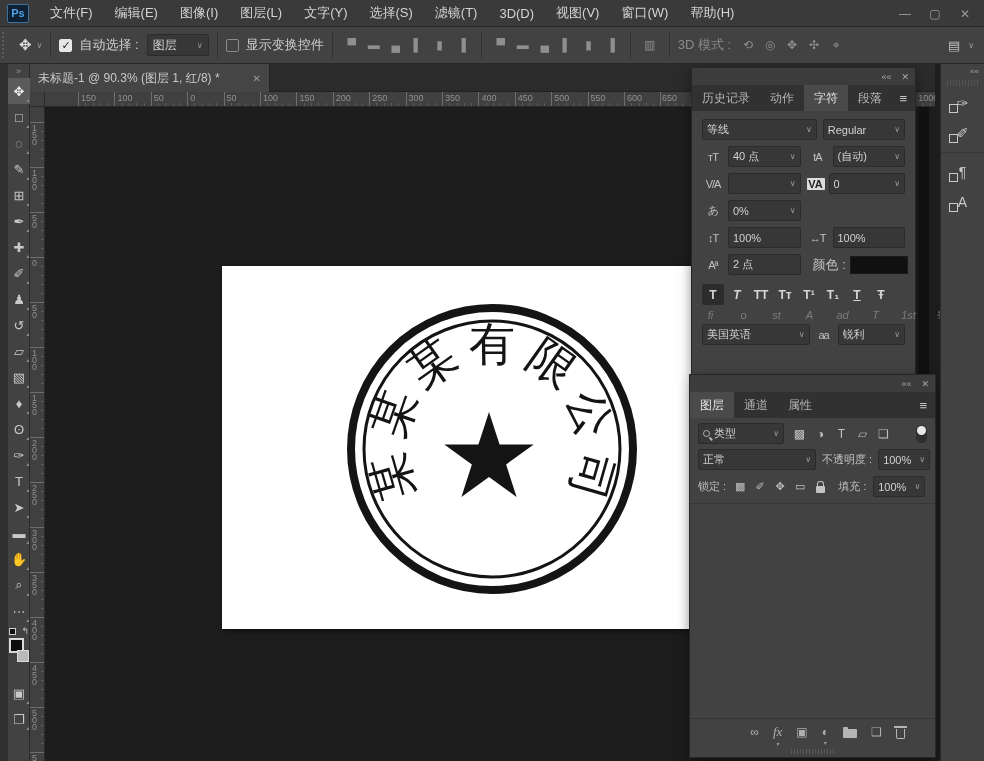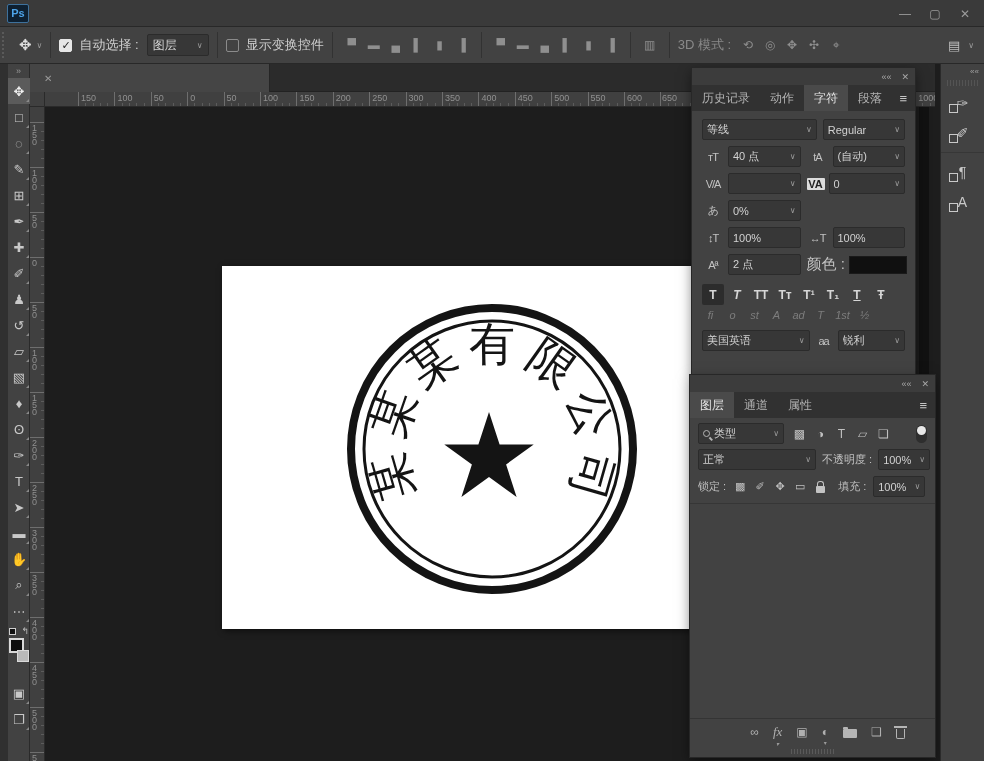--- a/index.html
+++ b/index.html
@@ -96,29 +96,29 @@
   
   .char-panel { left:692px; top:68px; width:223px; height:307px; }
   .cp-body { padding:7px 10px 0 10px; }
   .cp-row { display:flex; align-items:center; height:23px; margin-bottom:4px; gap:6px; }
   .cp-half { display:flex; align-items:center; gap:4px; flex:1; min-width:0; }
   .cpi { color:#c2c2c2; font-size:11px; flex:none; width:22px; text-align:center; letter-spacing:-1px; }
   .cpi.boxed { background:#dcdcdc; color:#222; width:18px; border-radius:1px; font-weight:bold; letter-spacing:0; }
   .cp-field { flex:1; height:21px; background:#373737; border:1px solid #2b2b2b; border-radius:2px;
     color:#d2d2d2; font-size:11px; display:flex; align-items:center; padding:0 4px; min-width:0; }
   .cp-field .dd-val { flex:1; overflow:hidden; white-space:nowrap; }
-  .cp-color-label { color:#c2c2c2; font-size:15px; flex:none; }
+  .cp-color-label { color:#c2c2c2; font-size:13px; flex:none; margin-left:6px; }
   .cp-swatch { width:58px; height:18px; border:1px solid #1a1a1a; flex:none; }
   .cp-btnrow { display:flex; gap:2px; margin:8px 0 3px 0; }
   .cp-btn { width:22px; height:21px; display:flex; align-items:center; justify-content:center;
     color:#d6d6d6; font-size:12px; border-radius:2px; font-weight:bold; }
   .cp-btn.active { background:#2c2c2c; }
   .cp-btn.italic { font-style:italic; }
   .cp-btn.underline { text-decoration:underline; }
-  .cp-otrow { display:flex; gap:5px; margin:4px 0 8px 0; }
+  .cp-otrow { display:flex; gap:16px; margin:4px 0 2px 0; }
   .cp-ot { color:#7d7d7d; font-size:11px; font-style:italic; min-width:17px; text-align:center; }
 
   
   .layers-panel { left:690px; top:375px; width:245px; height:382px; }
   .lp-filterrow { display:flex; align-items:center; padding:5px 8px 4px 8px; gap:7px; }
   .lp-search { width:86px; height:21px; gap:4px; }
   .magicon { width:7px; height:7px; border:1.5px solid #b5b5b5; border-radius:50%; position:relative; flex:none; }
   .magicon::after { content:""; position:absolute; width:4px; height:1.5px; background:#b5b5b5;
     transform:rotate(45deg); left:5px; top:7px; }
   .lp-ficon { color:#c0c0c0; font-size:12px; width:17px; text-align:center; }
@@ -175,20 +175,33 @@
     border:1px solid #c9c9c9; background:#424242; }
   .dock-sep { height:1px; background:#373737; margin:4px 0; }
 </style>
 </head>
 <body>
 
 <div class="app">
 
   <div class="menubar">
     <div class="ps-logo">Ps</div>
+    <div class="menu-items" id="menu-items">
+        <div class="menu-item">文件(F)</div>
+        <div class="menu-item">编辑(E)</div>
+        <div class="menu-item">图像(I)</div>
+        <div class="menu-item">图层(L)</div>
+        <div class="menu-item">文字(Y)</div>
+        <div class="menu-item">选择(S)</div>
+        <div class="menu-item">滤镜(T)</div>
+        <div class="menu-item">3D(D)</div>
+        <div class="menu-item">视图(V)</div>
+        <div class="menu-item">窗口(W)</div>
+        <div class="menu-item">帮助(H)</div>
+      </div>
     <div class="win-controls" id="win-controls">
         <div class="win-btn">—</div>
         <div class="win-btn">▢</div>
         <div class="win-btn">✕</div>
       </div>
   </div>
 
   <div class="optionsbar">
     <div class="ob-grip"></div>
     <span class="ob-tool">✥</span>
@@ -269,20 +282,21 @@
       <span class="swatch-swap">↰</span>
       <span class="swatch-fg" id="fg-swatch" style="background: rgb(13, 13, 13);"></span>
       <span class="swatch-bg" id="bg-swatch" style="background: rgb(185, 185, 185);"></span>
     </div>
     <div class="tool">▣</div>
     <div class="tool">❐</div>
   </div>
 
   <div class="tabbar">
     <div class="doc-tab">
+      <span class="doc-tab-title">未标题-1 @ 90.3% (图层 1, 红/8) *</span>
       <span class="doc-tab-close">✕</span>
     </div>
   </div>
 
   <div class="canvas-region">
     <div class="ruler-corner"></div>
     <div class="h-ruler" id="h-ruler">
         <div class="h-tick" style="left: 33px;"></div>
         <div class="h-lab" style="left: 36px;">150</div>
         <div class="h-tick minor" style="left: 40.28px;"></div>

